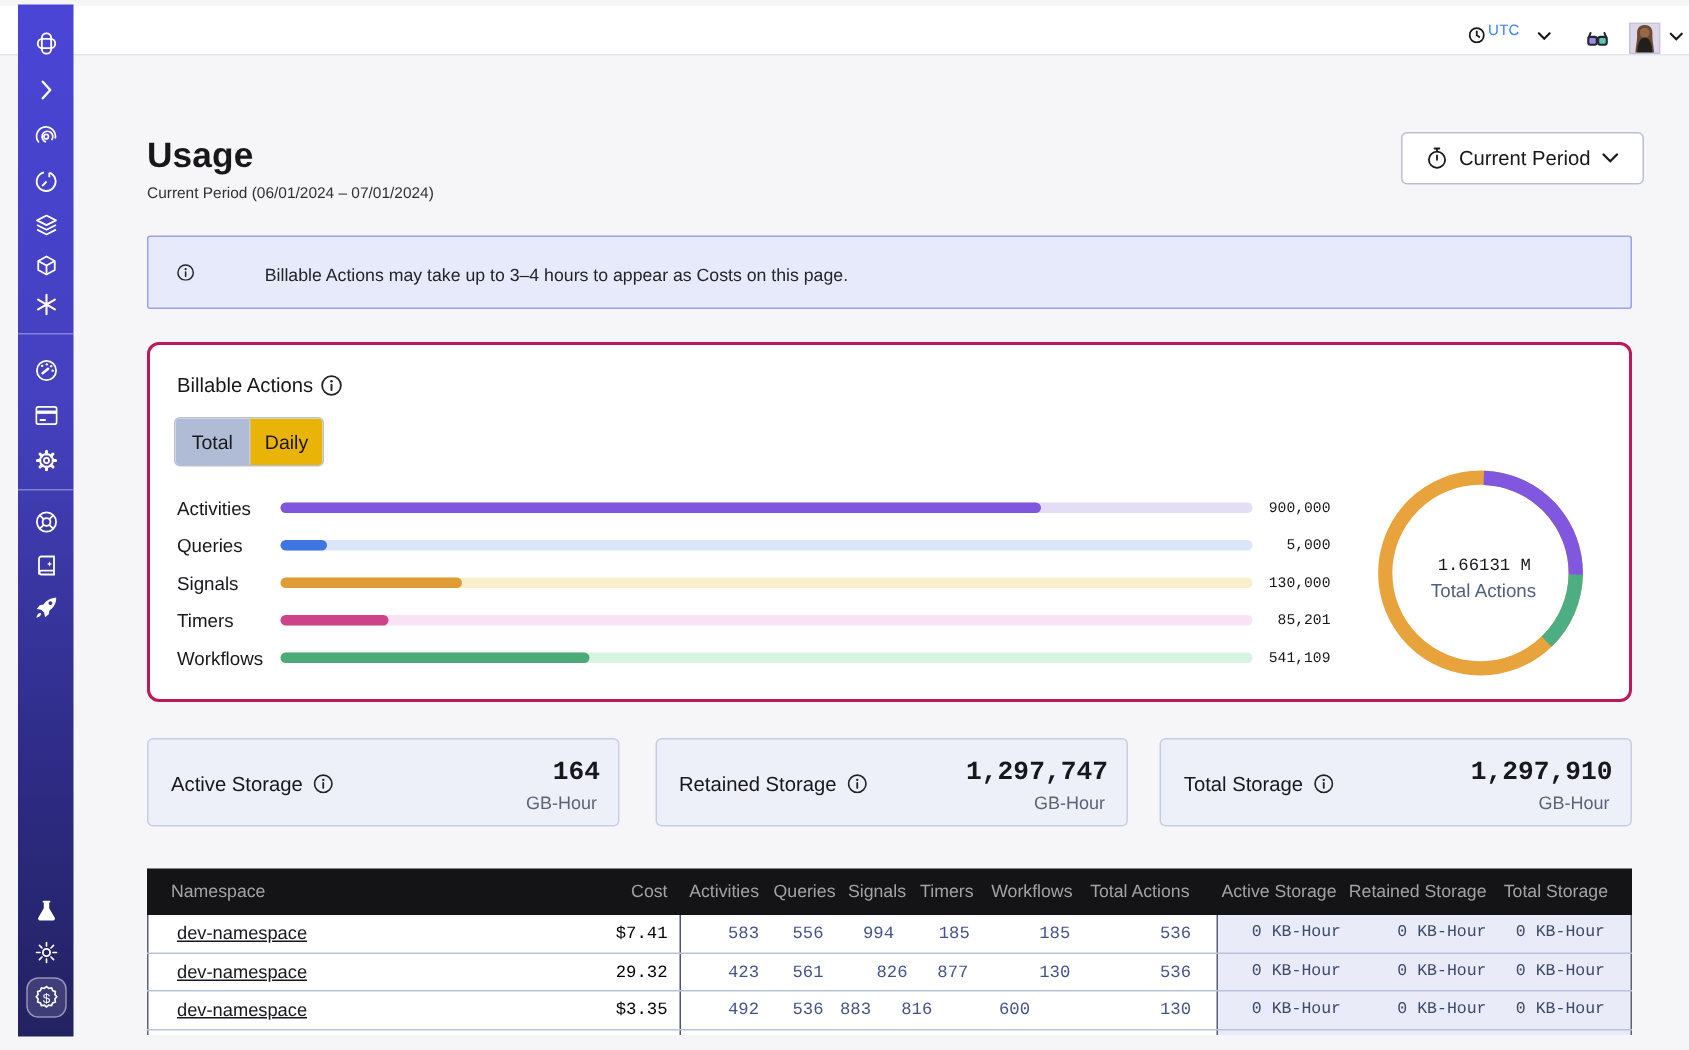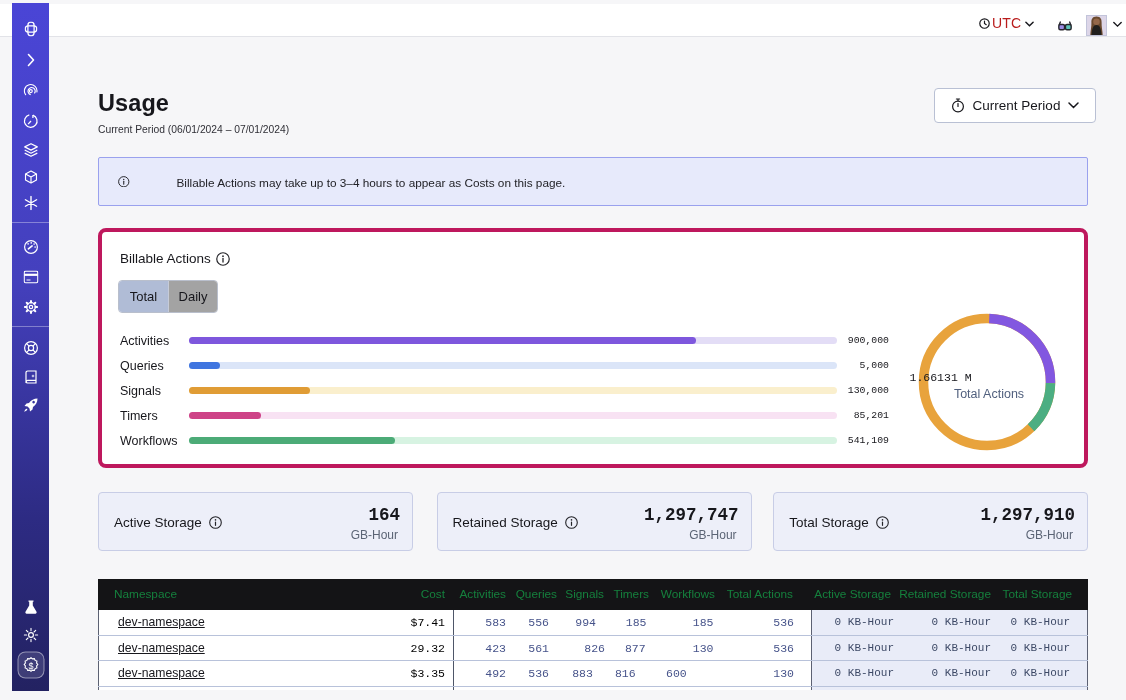--- a/index.html
+++ b/index.html
@@ -1,65 +1,65 @@
 <!DOCTYPE html>
 <html><head>
 <meta charset="utf-8">
 <style>
   * { margin:0; padding:0; box-sizing:border-box; }
   html,body { width:1126px; height:700px; overflow:hidden; background:#f6f6f8; font-family:"Liberation Sans", sans-serif; }
   .abs { position:absolute; }
 
   
   #topbar { position:absolute; left:0; top:4px; width:1126px; height:33px; background:#fff; border-bottom:1px solid #e2e3e8; }
-  .utc { font-size:14px; color:#b91c1c; font-weight:500; letter-spacing:0.2px; }
+  .utc { font-size:10px; color:#3b82f6; font-weight:500; letter-spacing:0.2px; }
 
   
   #sidebar { position:absolute; left:12px; top:3px; width:37px; height:688px; background:linear-gradient(180deg,#4a45d6 0%,#4440bd 40%,#2d2b83 75%,#232261 100%); z-index:20; }
   #sidebar svg { position:absolute; left:50%; transform:translate(-50%,-50%); }
   .sdiv { position:absolute; left:0; width:37px; height:1px; background:rgba(255,255,255,0.35); }
 
   
   #usage-h1 { position:absolute; left:98px; top:90px; font-size:23.5px; font-weight:600; color:#17171c; letter-spacing:0.1px;}
   #usage-sub { position:absolute; left:98px; top:124px; font-size:10.3px; color:#2f2f36;text-align:right; }
 
   #period-btn { position:absolute; left:934px; top:88px; width:162px; height:35px; background:#fff; border:1px solid #b9c0d4; border-radius:4px; display:flex; align-items:center; justify-content:center; gap:8px; }
   #period-btn span { font-size:13.5px; color:#17171c; font-weight:500; }
 
   #banner { position:absolute; left:98px; top:157px; width:990px; height:49px; background:#e7eafb; border:1px solid #9aa1ee; border-radius:2px; display:flex; align-items:center; padding-left:19px; gap:7px; }
   #banner .txt { font-size:11.8px; color:#232328; position:relative; top:1px;margin-left:40px; }
 
   
-  #bill-card { position:absolute; left:98px; top:228px; width:990px; height:240px; background:#fff; border:4px solid #be185d; border-radius:8px; }
+  #bill-card { position:absolute; left:98px; top:228px; width:990px; height:240px; background:#fff; border:2px solid #be185d; border-radius:8px; }
   #bill-title { position:absolute; left:18px; top:19px; font-size:13.5px; color:#17171c; display:flex; align-items:center; gap:5px;}
   #tabs { position:absolute; left:16px; top:48px; display:flex; border:1px solid #b9bfcc; border-radius:4px; overflow:hidden; }
   .tab { width:49px; height:31px; display:flex; align-items:center; justify-content:center; font-size:13px; font-weight:500; color:#17171c; }
   .tab.on { background:#b0bcd6; }
-  .tab.off { background:#a3a3a3; border-left:1px solid #c6cbd8; }
+  .tab.off { background:#eab308; border-left:1px solid #c6cbd8; }
 
   .brow { position:absolute; left:0; width:990px; height:16px; }
   .brow .lbl { position:absolute; left:18px; top:1px; font-size:12.5px; color:#17171c; }
   .brow .track { position:absolute; left:87px; top:4.5px; width:648px; height:7px; border-radius:3.5px; }
   .brow .fill { position:absolute; left:0; top:0; height:7px; border-radius:3.5px; }
   .brow .val { position:absolute; right:203px; top:2.5px; font-size:9.8px; color:#17171c; font-family:"Liberation Mono",monospace; }
 
   
   #donut { position:absolute; left:907px; top:302px; }
-  #donut-l1 { position:absolute; left:909.5px; top:371px; width:160px; text-align:left; font-size:11.5px; color:#17171c; font-family:"Liberation Mono",monospace; }
+  #donut-l1 { position:absolute; left:909.5px; top:371px; width:160px; text-align:center; font-size:11.5px; color:#17171c; font-family:"Liberation Mono",monospace; }
   #donut-l2 { position:absolute; left:909px; top:387px; width:160px; text-align:center; font-size:12.5px; color:#51607e; }
 
   
   .scard { position:absolute; top:492px; width:315px; height:59px; background:#edeff9; border:1px solid #c8cde6; border-radius:4px; }
   .scard .name { position:absolute; left:15px; top:22px; font-size:13.5px; color:#17171c; display:flex; align-items:center; gap:7px; }
   .scard .num { position:absolute; right:12px; top:12px; font-size:17.5px; font-weight:700; color:#17171c; font-family:"Liberation Mono",monospace; }
   .scard .unit { position:absolute; right:14px; top:35px; font-size:12px; color:#5b6475; }
 
   
   #tbl { position:absolute; left:98px; top:579px; width:990px; }
-  #thead { position:relative; height:31px; background:#141416; color:#15803d; }
+  #thead { position:relative; height:31px; background:#141416; color:#a3a3a3; }
   #thead div { position:absolute; top:0; height:31px; line-height:31px; font-size:11.8px; font-weight:500; white-space:nowrap; }
   .trow { position:relative; height:25.5px; background:transparent; border-bottom:1px solid #b8c2da; }
   .trow div { position:absolute; top:0; height:25px; line-height:25px; font-size:11.5px; white-space:nowrap; }
   .trow .ns { left:20px; color:#17171c; text-decoration:underline; font-size:12.2px; }
   .trow .m { font-family:"Liberation Mono",monospace; font-size:11.5px; }
   .cnt { color:#46538a; }
   .stg { color:#3d4966; font-size:11px !important; }
   #tbl-white { position:absolute; left:0; top:31px; width:990px; height:80.2px; background:#fff; }
   #stg-bg { position:absolute; left:712.5px; top:31px; width:277.5px; height:80.2px; background:#e9ecf8; border-left:1px solid #5c6173; }
   #tbl-left { position:absolute; left:0; top:31px; width:1px; height:80.2px; background:#5c6173; }
@@ -378,22 +378,22 @@
     <div class="m cnt" style="left:625px;width:71px;text-align:right">536</div>
     <div class="m stg" style="left:715px;width:81px;text-align:right">0 KB-Hour</div>
     <div class="m stg" style="left:800px;width:93px;text-align:right">0 KB-Hour</div>
     <div class="m stg" style="left:900px;width:72px;text-align:right">0 KB-Hour</div>
   </div>
   <div class="trow" style="top:0">
     <div class="ns">dev-namespace</div>
     <div class="m" style="left:224px;width:123px;text-align:right">$3.35</div>
     <div class="m cnt" style="left:357px;width:51px;text-align:right">492</div>
     <div class="m cnt" style="left:412px;width:39px;text-align:right">536</div>
-    <div class="m cnt" style="left:462px;width:45px;text-align:center">883</div>
-    <div class="m cnt" style="left:508px;width:38.5px;text-align:center">816</div>
+    <div class="m cnt" style="left:462px;width:45px;text-align:left">883</div>
+    <div class="m cnt" style="left:485px;width:38.5px;text-align:right">816</div>
     <div class="m cnt" style="left:568px;width:55.5px;text-align:left">600</div>
     <div class="m cnt" style="left:625px;width:71px;text-align:right">130</div>
     <div class="m stg" style="left:715px;width:81px;text-align:right">0 KB-Hour</div>
     <div class="m stg" style="left:800px;width:93px;text-align:right">0 KB-Hour</div>
     <div class="m stg" style="left:900px;width:72px;text-align:right">0 KB-Hour</div>
   </div>
   <div class="trow" style="top:0; height:4px; border-bottom:none"></div>
 </div>
 
 </body></html>

